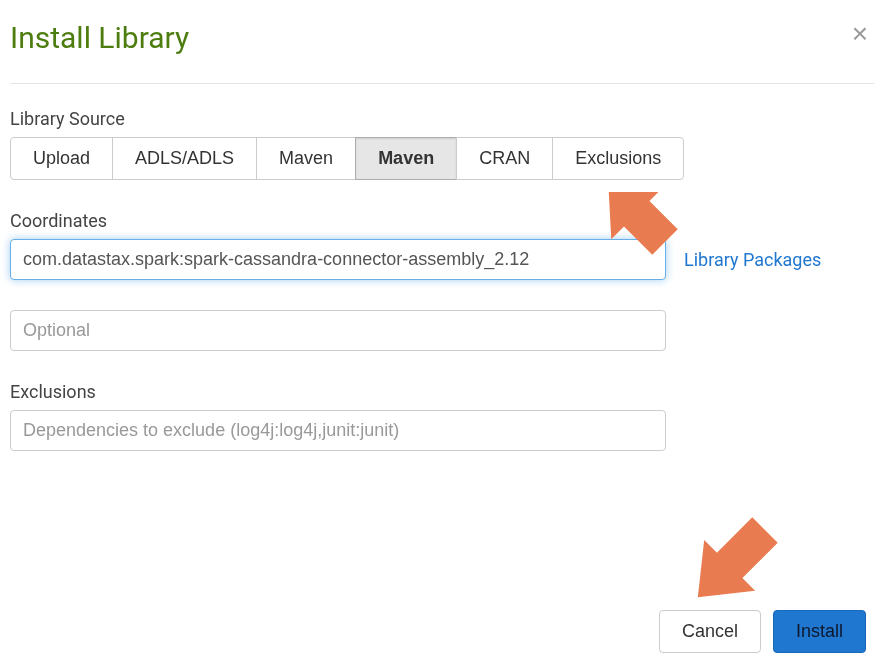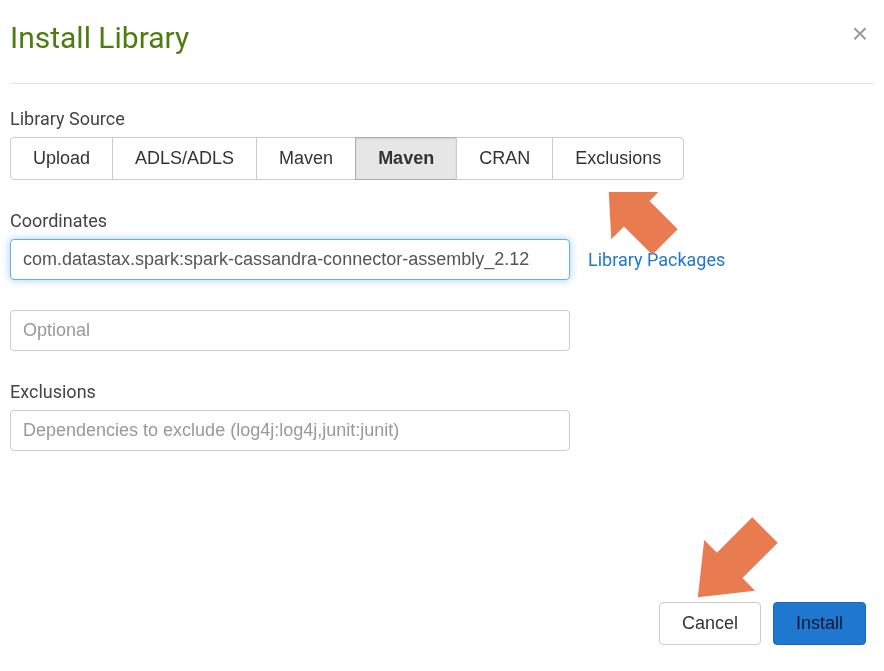--- a/index.html
+++ b/index.html
@@ -76,21 +76,21 @@
       border-color: #adadad;
       box-shadow: inset 0 1px 2px rgba(0,0,0,0.1);
       font-weight: bold;
     }
     .input-row {
       display: flex;
       align-items: center;
       gap: 18px;
     }
     .text-input {
-      width: 560px;
+      width: 656px;
       padding: 9px 12px;
       font-size: 18px;
       border: 1px solid #ccc;
       border-radius: 4px;
       color: #555;
     }
     .text-input::placeholder {
       color: #999;
     }
     .text-input.focused {
@@ -111,21 +111,21 @@
       border-radius: 50%;
       background: #999;
       color: #fff;
       font-size: 12px;
       align-items: center;
       justify-content: center;
       font-weight: bold;
     }
     .modal-footer {
       position: absolute;
-      bottom: 26px;
+      bottom: 18px;
       right: 18px;
       display: flex;
       gap: 12px;
       margin-left: 32px;
     }
     .btn {
       padding: 10px 22px;
       font-size: 18px;
       border-radius: 4px;
       cursor: pointer;

